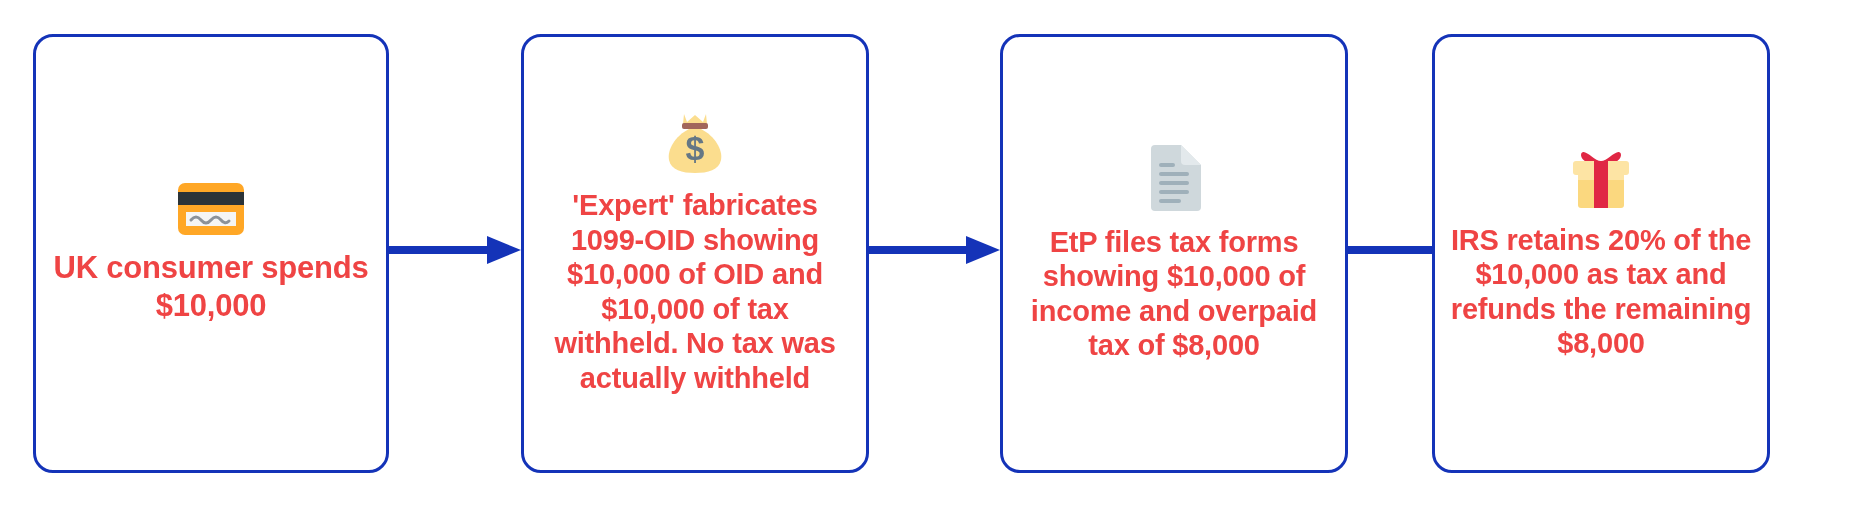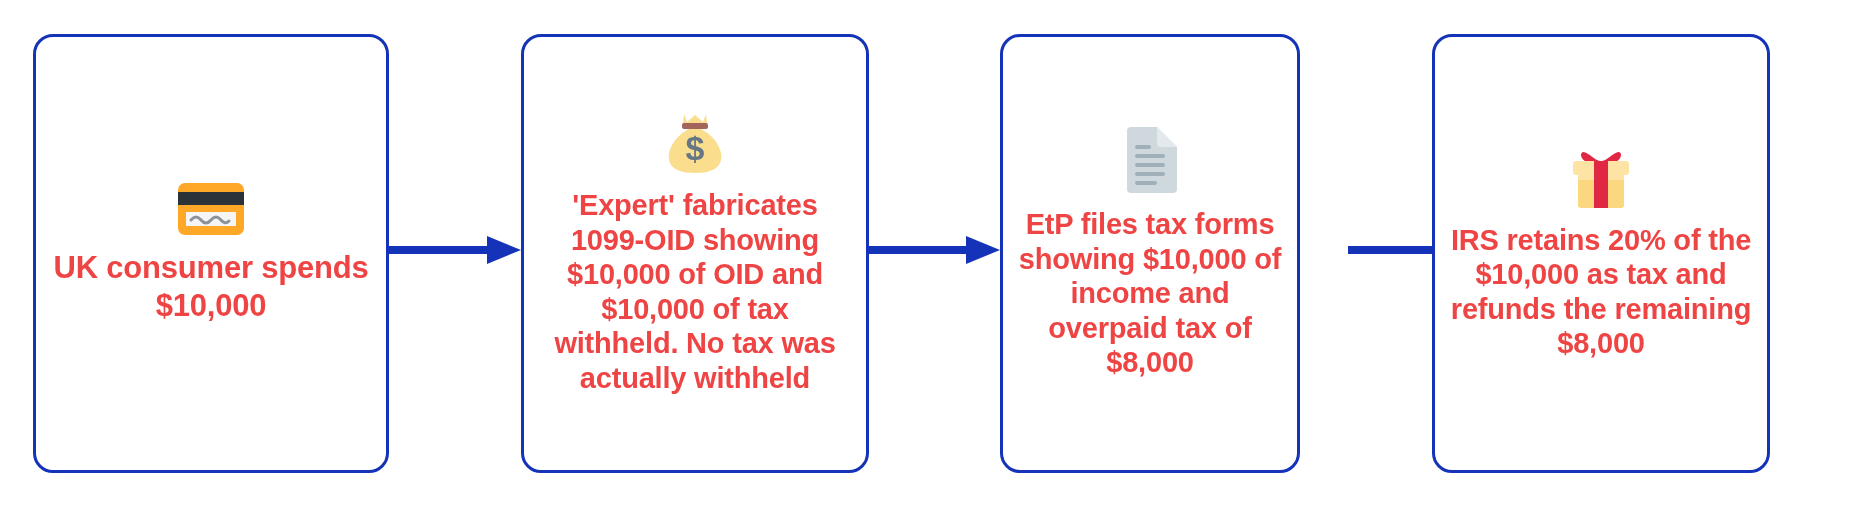--- a/index.html
+++ b/index.html
@@ -49,21 +49,21 @@
   .card-text {
     color: #ef4444;
     font-weight: 700;
     text-align: center;
     letter-spacing: -0.2px;
   }
 
   
   #card-1 { left: 33px;   width: 356px; }
   #card-2 { left: 521px;  width: 348px; }
-  #card-3 { left: 1000px; width: 300px; }
+  #card-3 { left: 1000px; width: 348px; }
   #card-4 { left: 1432px; width: 338px; }
 
   #card-1 .card-text { font-size: 31px; line-height: 38px; }
   #card-2 .card-text { font-size: 29px; line-height: 34.5px; }
   #card-3 .card-text { font-size: 29px; line-height: 34.5px; }
   #card-4 .card-text { font-size: 29px; line-height: 34.5px; }
 
   
   .arrow {
     position: absolute;

